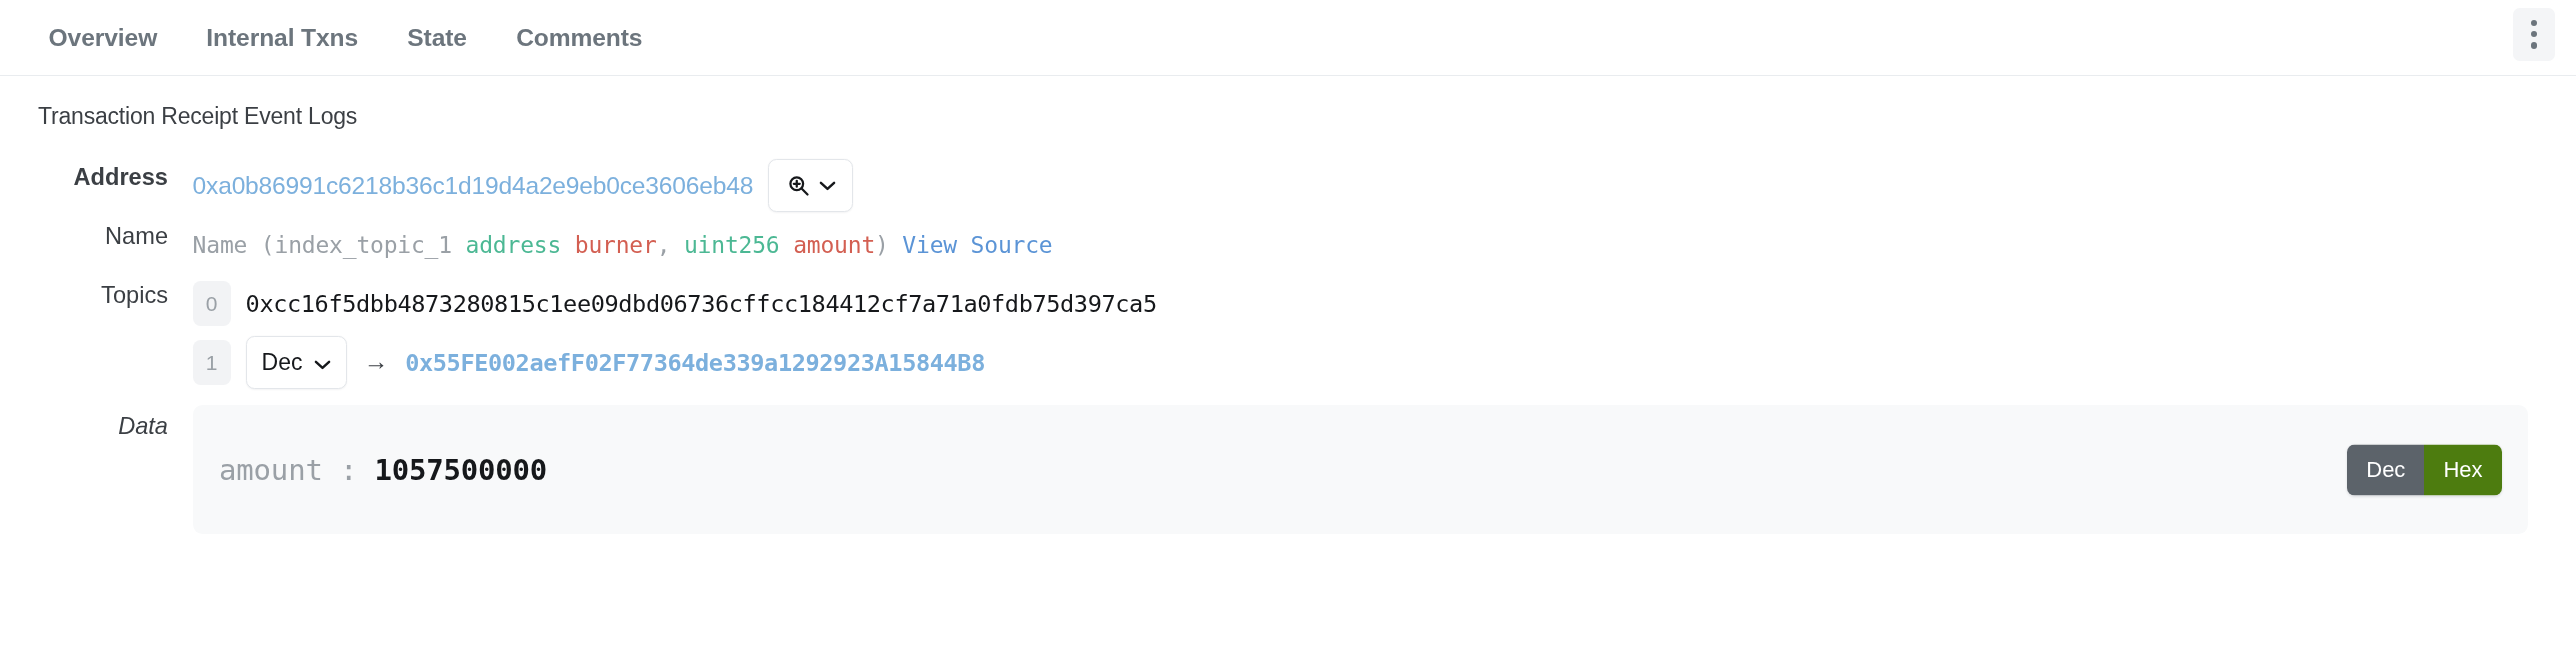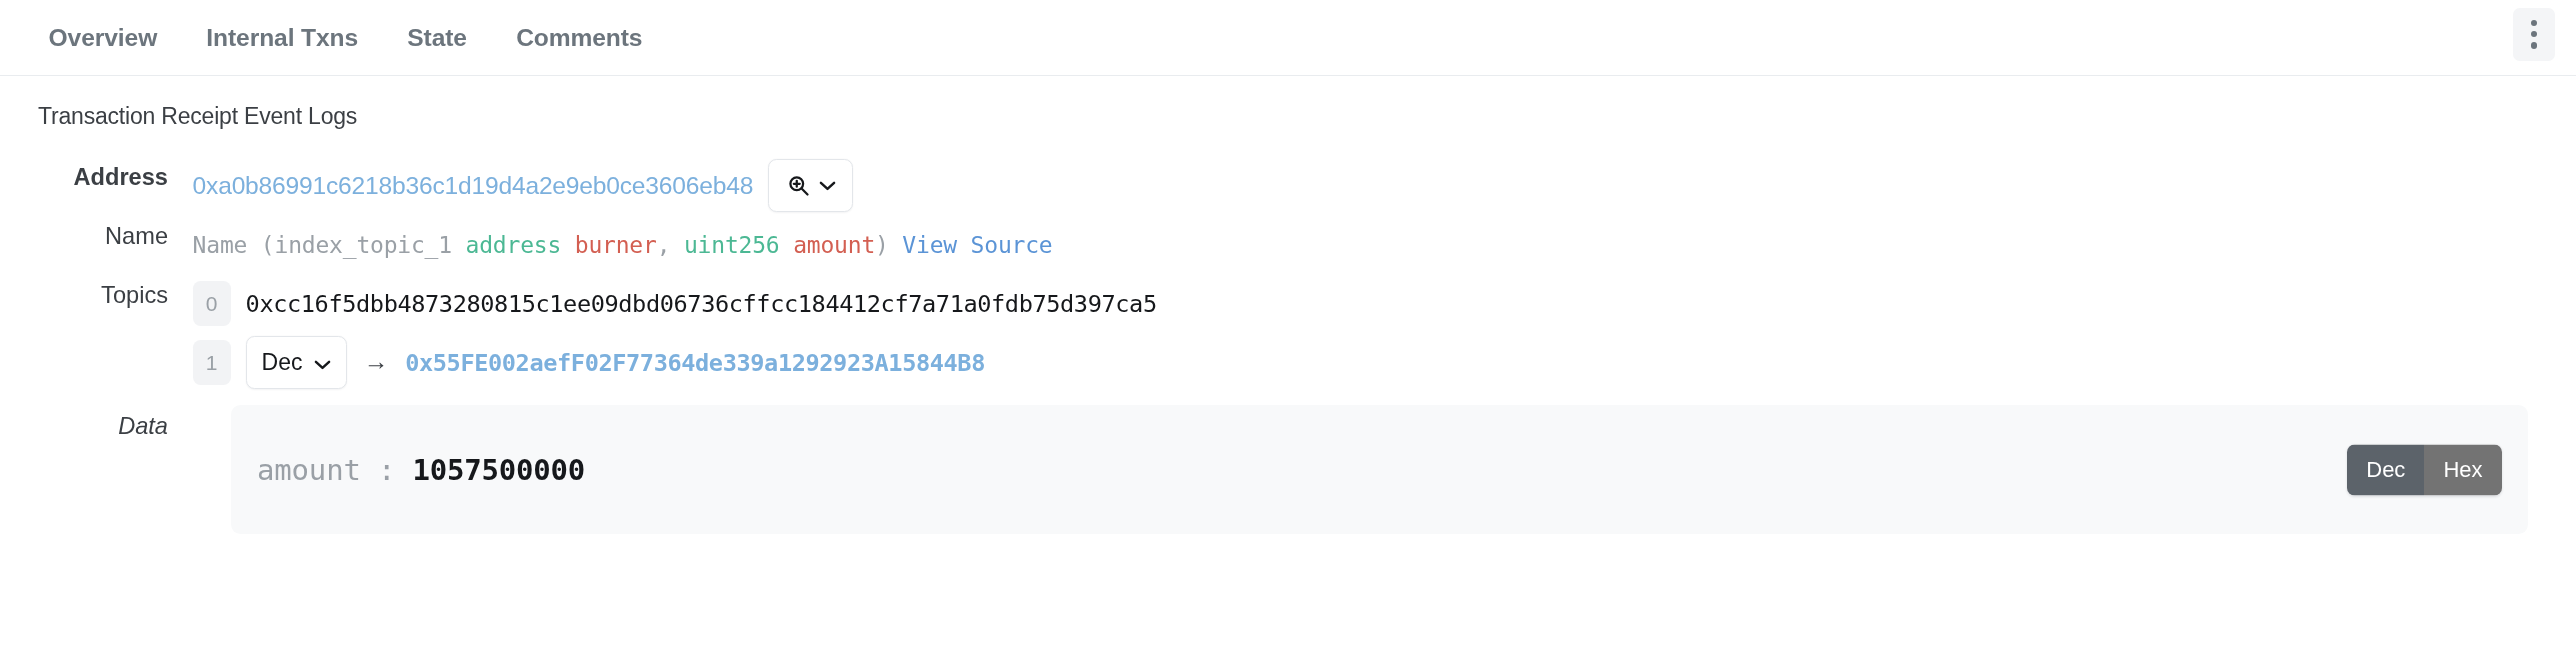--- a/index.html
+++ b/index.html
@@ -237,21 +237,21 @@
     font-size: 23.6px;
     color: #7cb0dd;
     text-decoration: none;
     letter-spacing: -0.4px;
     cursor: pointer;
     white-space: nowrap;
     font-weight: bold;
   }
 
   
-  .row-data { margin-top: 13.2px; gap: 38px; }
+  .row-data { margin-top: 13.2px; }
   .data-panel {
     position: relative;
     background: #f8f9fa;
     border-radius: 9.4px;
     min-height: 129px;
     display: flex;
     align-items: center;
     padding: 0 26.5px;
     box-sizing: border-box;
   }
@@ -276,21 +276,21 @@
   }
   .toggle-btn {
     padding: 0 19px;
     height: 51px;
     display: flex;
     align-items: center;
     justify-content: center;
     font-size: 22px;
     color: #ffffff;
     cursor: pointer;
-    background: #737373;
+    background: #4d7c0f;
   }
   .toggle-btn.active { background: #5c636a; }
 </style>
 </head>
 <body>
 
 <div class="tabbar">
   <div class="tab">
     <span>Overview</span>
   </div>

